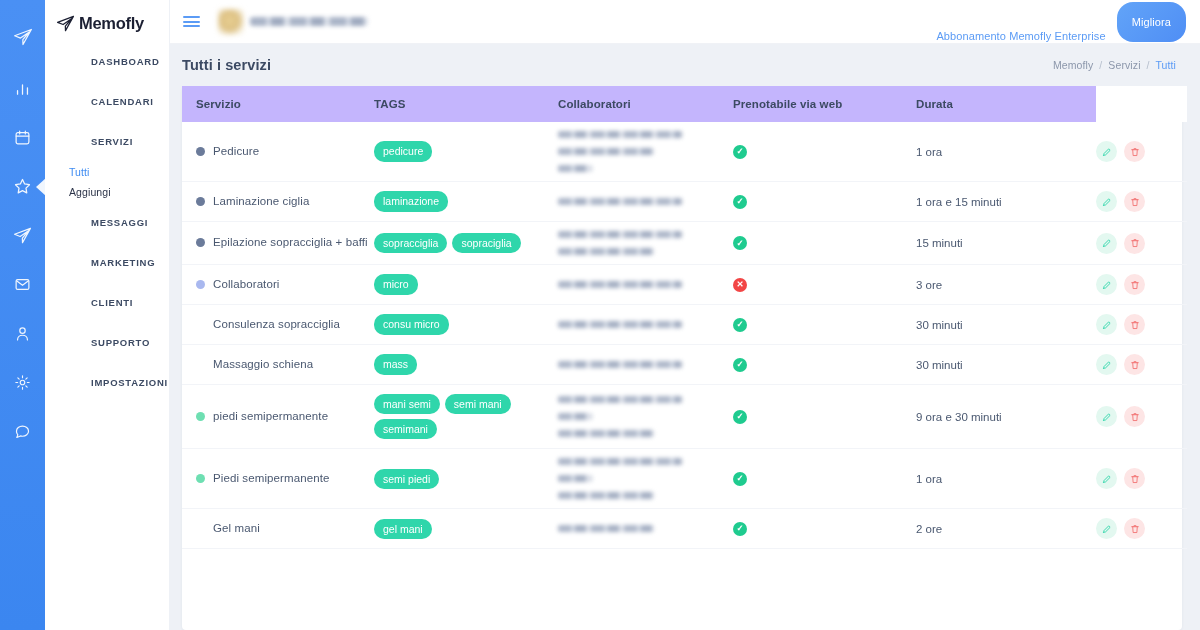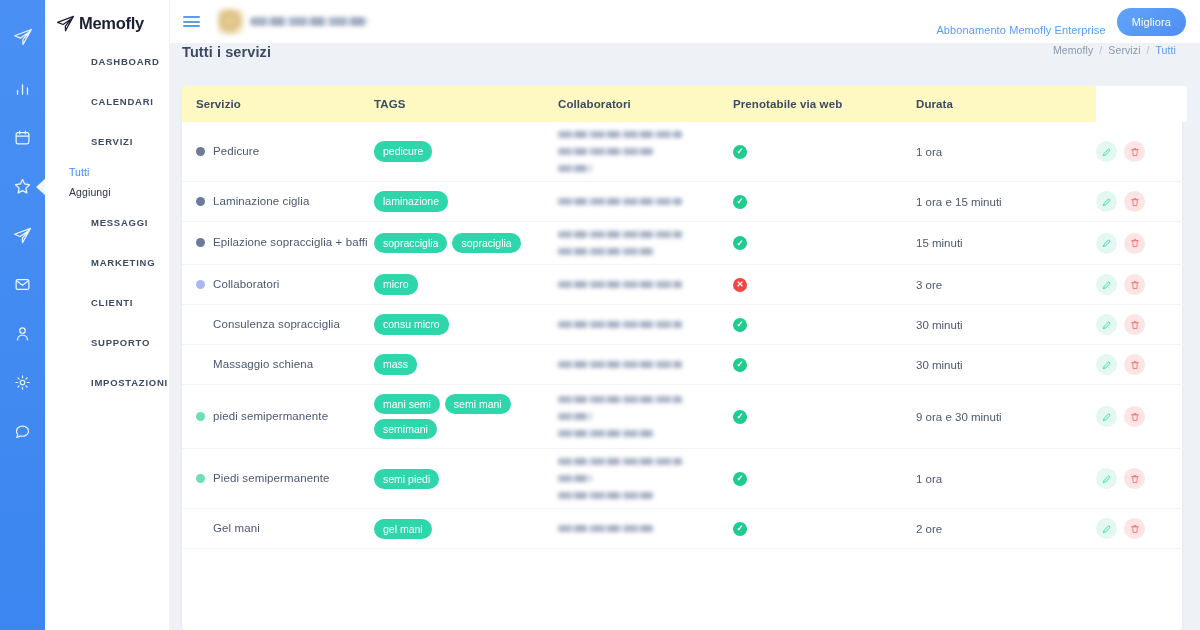--- a/index.html
+++ b/index.html
@@ -96,44 +96,44 @@
     width: 118px; height: 9px; border-radius: 3px;
     background: repeating-linear-gradient(90deg,#9aa6bd 0 16px,#c7cfdd 16px 21px,#8e9bb4 21px 34px,#d4dae5 34px 40px);
     filter: blur(2.3px); opacity: .85;
   }
   .topbar-right { margin-left: auto; display: flex; align-items: flex-end; gap: 11px; }
   .sub-text { font-size: 11px; color: #5b9bf5; letter-spacing: .1px; cursor: pointer; }
   .upgrade-btn {
     background: linear-gradient(135deg,#62a4f8 0%,#4f8ef5 100%);
     color: #fff; border: none; border-radius: 16px;
     font-size: 11px; font-family: inherit;
-    padding: 8px 15px; cursor: pointer; letter-spacing: .1px;
+    padding: 14px 15px; cursor: pointer; letter-spacing: .1px;
   }
 
   .pagehead {
     height: 42px; flex: 0 0 42px;
-    display: flex; align-items: flex-start;
+    display: flex; align-items: center;
     padding: 0 24px 0 12px;
     background: #eef1f6;
   }
   .page-title { font-size: 14.5px; color: #3c4a63; letter-spacing: .1px; }
   .crumbs { margin-left: auto; font-size: 10.5px; color: #8c97ab; letter-spacing: .1px; }
   .crumbs .sep { margin: 0 3px; color: #b6bfcd; }
   .crumbs .cur { color: #5b9bf5; }
 
   .content { flex: 1 1 auto; padding: 0 18px 0 12px; overflow: hidden; }
   .card {
     background: #ffffff; border-radius: 4px;
     box-shadow: 0 1px 3px rgba(42,57,85,.06);
     height: 100%;
   }
 
   table { width: 100%; border-collapse: collapse; table-layout: fixed; }
   thead th {
-    background: #fef9c3;
+    background: #c4b5fd;
     font-size: 11.5px; font-weight: 600; color: #3c4a63;
     text-align: left; padding: 12px 0 12px 0;
     height: 36px; letter-spacing: .1px;
   }
   th.c-serv  { width: 192px; padding-left: 14px; }
   th.c-tags  { width: 184px; }
   th.c-coll  { width: 175px; }
   th.c-book  { width: 183px; }
   th.c-dur   { width: 180px; }
   th.c-act   { width: 91px; background:#ffffff; }

